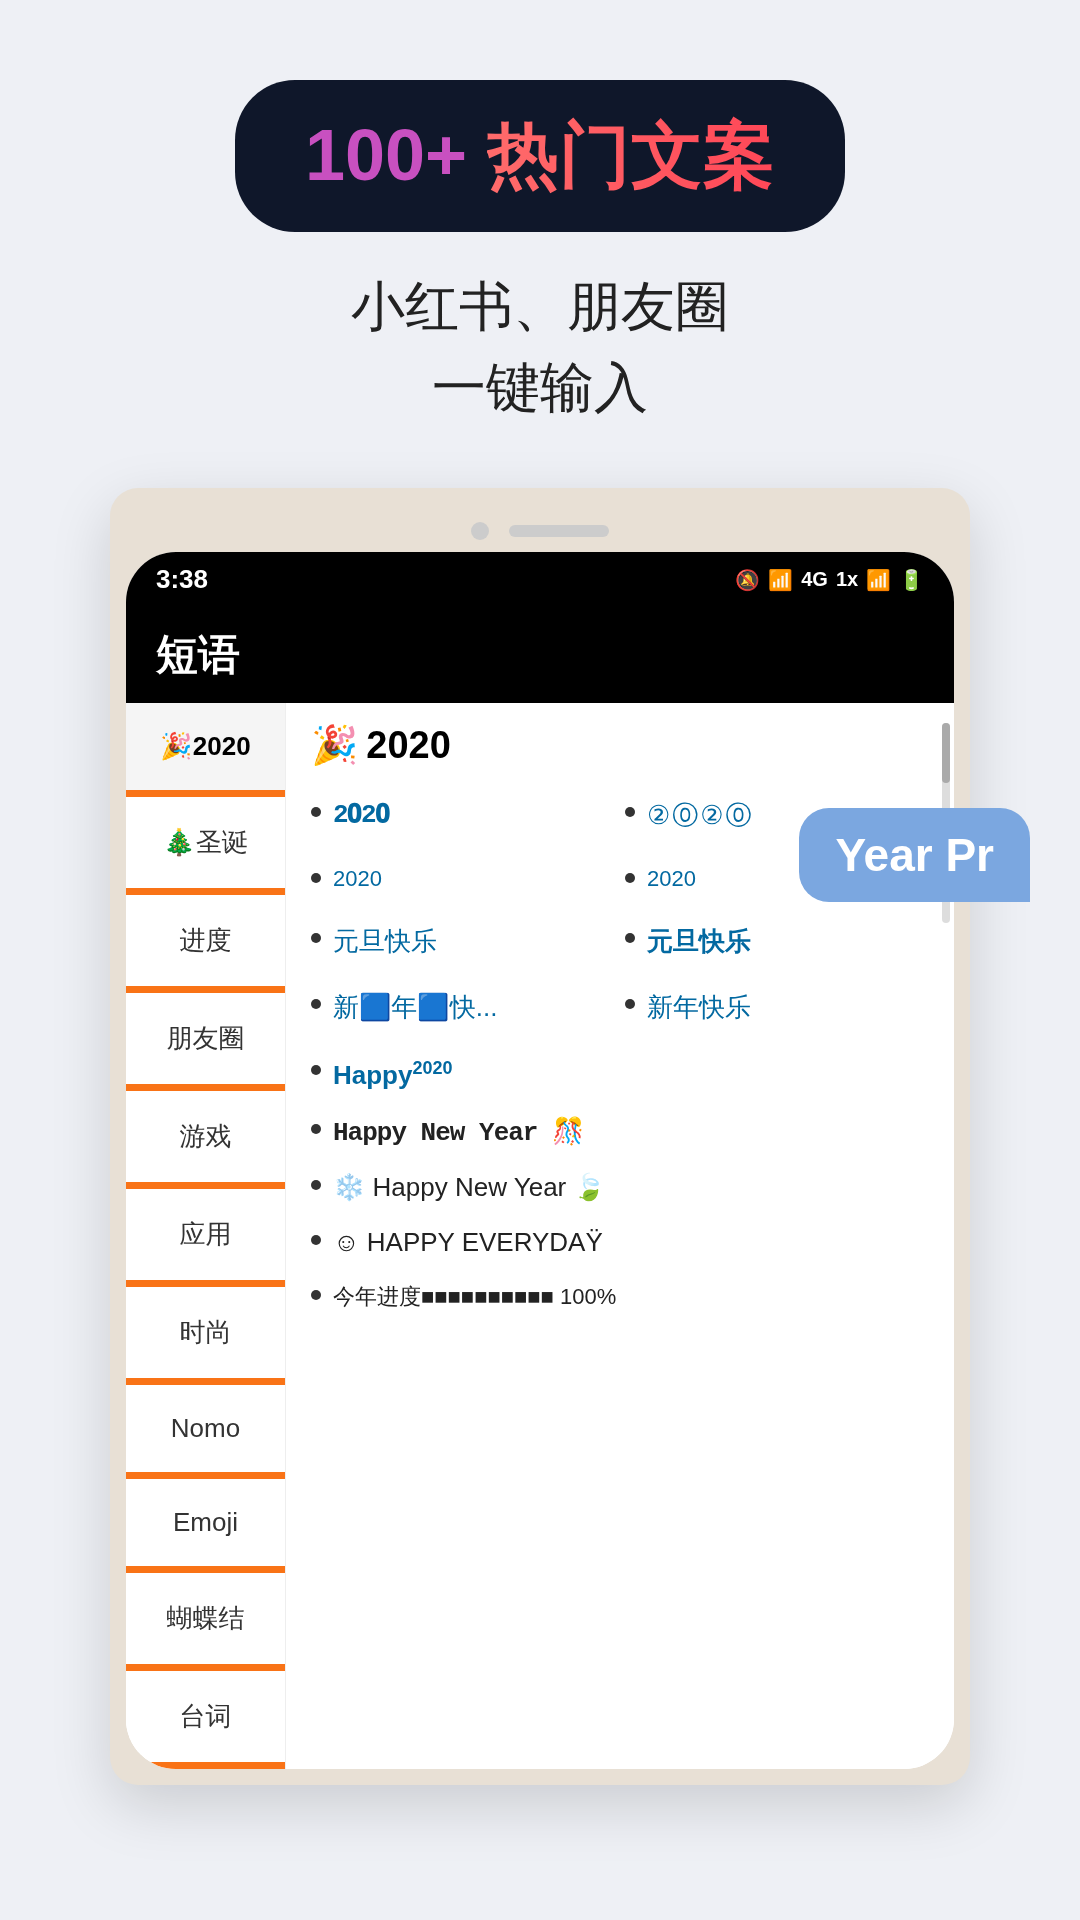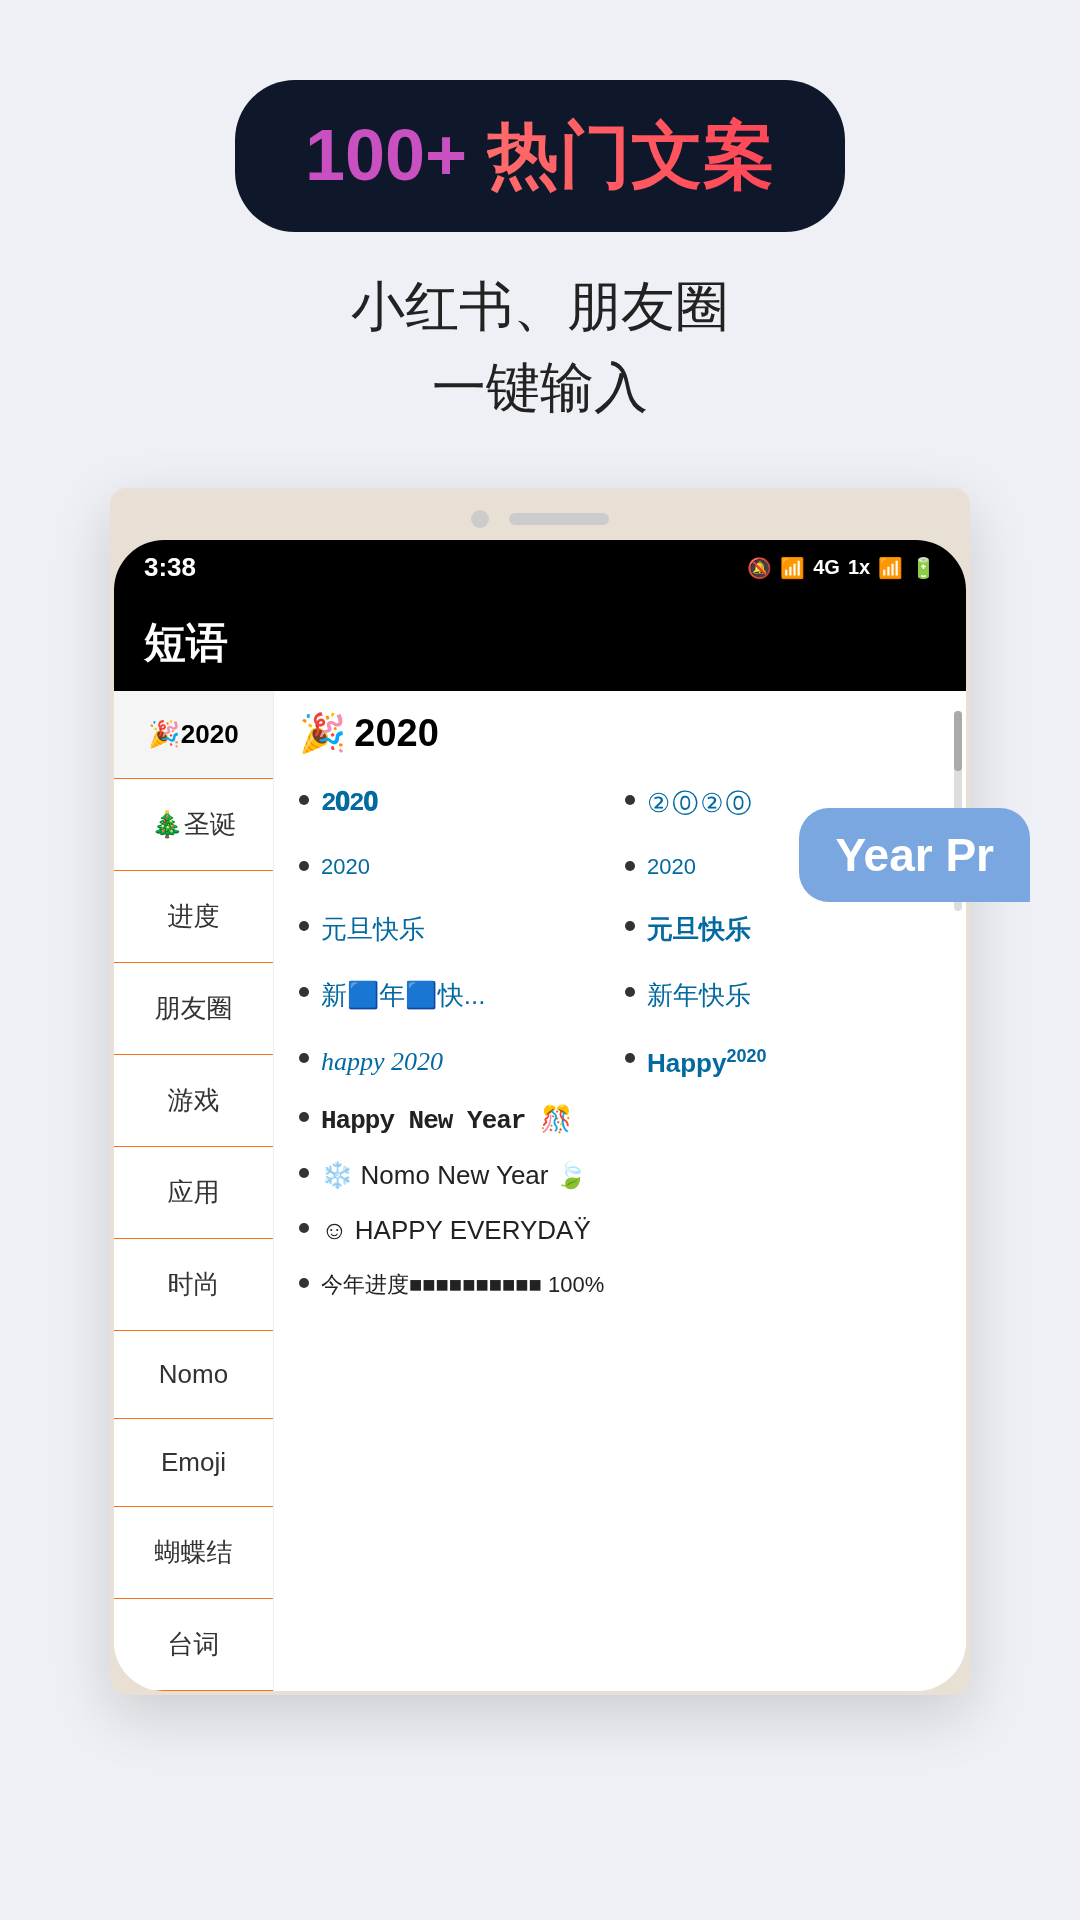--- a/index.html
+++ b/index.html
@@ -41,22 +41,22 @@
     }
 
     
     .phone-wrapper {
       width: 860px;
       position: relative;
     }
 
     .phone-outer {
       background: #e8e0d5;
-      border-radius: 16px;
-      padding: 4px;
+      border-radius: 28px;
+      padding: 16px;
       box-shadow: 0 20px 60px rgba(0,0,0,0.15);
       position: relative;
     }
 
     .phone-top-bar {
       display: flex;
       justify-content: center;
       align-items: center;
       gap: 20px;
       padding: 18px 0 12px;
@@ -121,21 +121,21 @@
       width: 160px;
       background: #fff;
       border-right: 1px solid #eee;
       flex-shrink: 0;
     }
     .sidebar-item {
       padding: 28px 10px;
       text-align: center;
       font-size: 26px;
       color: #333;
-      border-bottom: 1px solid #f97316;
+      border-bottom: 7px solid #f97316;
       cursor: pointer;
     }
     .sidebar-item.active {
       color: #000;
       font-weight: 700;
       background: #f5f5f5;
     }
 
     
     .content-area {
@@ -331,36 +331,32 @@
               <div class="bullet"></div>
               <span class="item-text">新🟦年🟦快...</span>
             </div>
             <div class="grid-item">
               <div class="bullet"></div>
               <span class="item-text">新年快乐</span>
             </div>
 
             <div class="grid-item">
               <div class="bullet"></div>
-              <span class="item-text text-italic-style">happy 2020</span>
-            </div>
-            <div class="grid-item">
-              <div class="bullet"></div>
               <span class="item-text text-bold-style">Happy<sup style="font-size:18px;">2020</sup></span>
             </div>
           </div>
 
           <div class="full-width-item">
             <div class="bullet"></div>
             <span class="item-text text-special-font">Happy New Year 🎊</span>
           </div>
 
           <div class="full-width-item">
             <div class="bullet"></div>
-            <span class="item-text">❄️ Nomo New Year 🍃</span>
+            <span class="item-text">❄️ Happy New Year 🍃</span>
           </div>
 
 
           <div class="full-width-item">
             <div class="bullet"></div>
             <span class="item-text">☺ HAPPY EVERYDAŸ</span>
           </div>
 
           <div class="full-width-item">
             <div class="bullet"></div>

